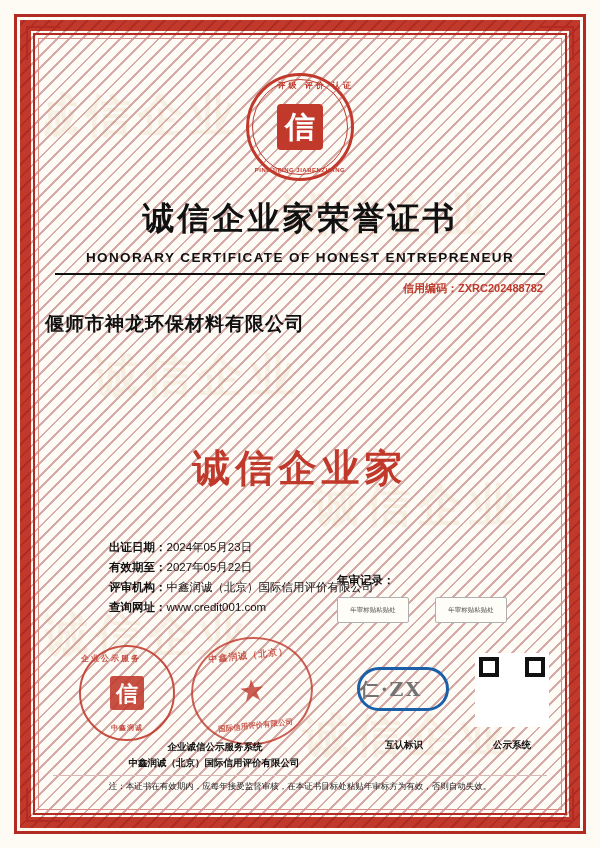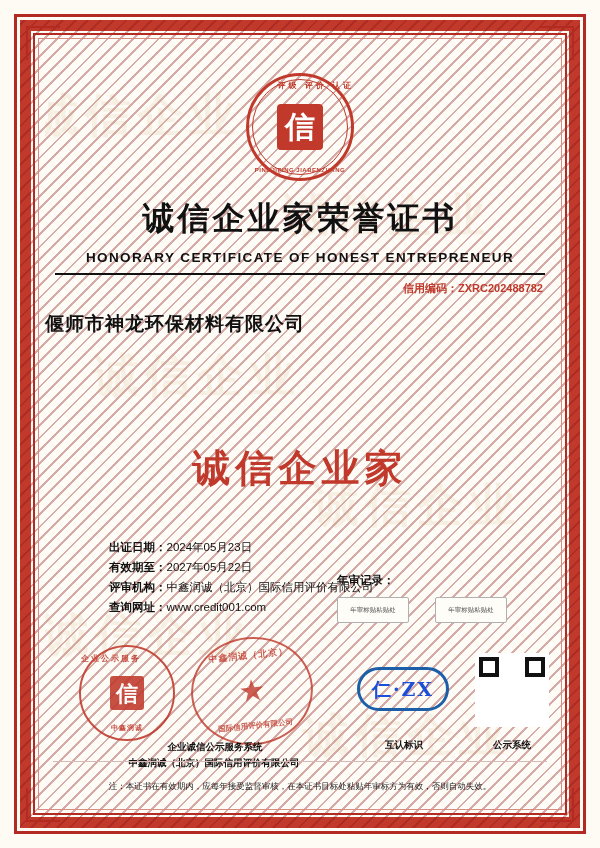--- a/index.html
+++ b/index.html
@@ -345,25 +345,25 @@
     font-weight: bold;
   }
 
   .mutual-logo {
     position: absolute;
     left: 312px; top: 622px;
     width: 92px; height: 44px;
     border-radius: 22px;
     border: 3px solid #1b5fa8;
     box-sizing: border-box;
-    color: #1d4ed8;
+    color: #737373;
     font-family: "DejaVu Serif", serif;
     font-size: 19px;
     font-weight: bold;
-    text-align: center;
+    text-align: left;
     line-height: 38px;
     letter-spacing: 2px;
   }
 
   .qr {
     position: absolute;
     left: 430px; top: 608px;
     width: 74px; height: 74px;
     background-color: #fff;
     background-image:
@@ -396,21 +396,21 @@
   .cap-3 { top: 694px; left: 316px; width: 86px; }
   .cap-4 { top: 694px; left: 424px; width: 86px; }
 
   .footnote {
     position: absolute;
     bottom: 10px; left: 8px; right: 8px;
     text-align: center;
     font-size: 8.5px;
     color: #222;
     border-top: 1px solid #d9b9b5;
-    padding-top: 19px;
+    padding-top: 5px;
   }
 </style>
 </head>
 <body>
 
 <div id="certificate">
 
   <div class="border-outer"></div>
   <div class="border-weave"></div>
   <div class="border-inner-line"></div>

